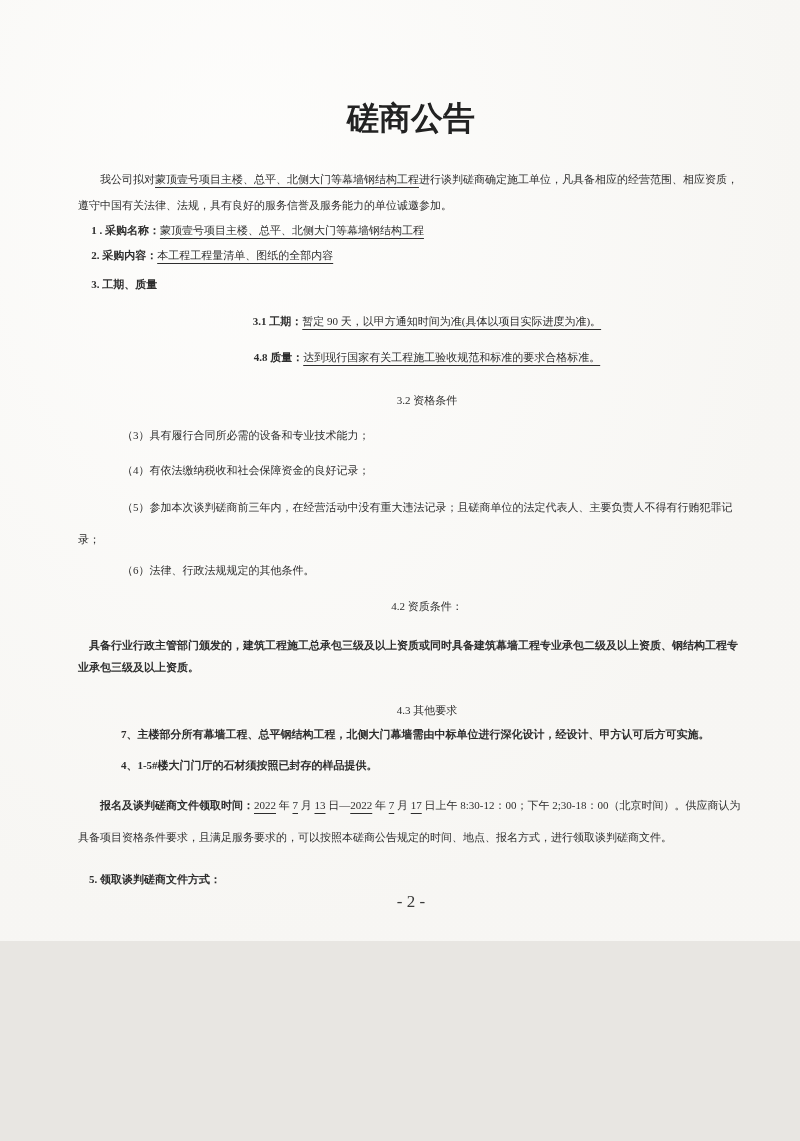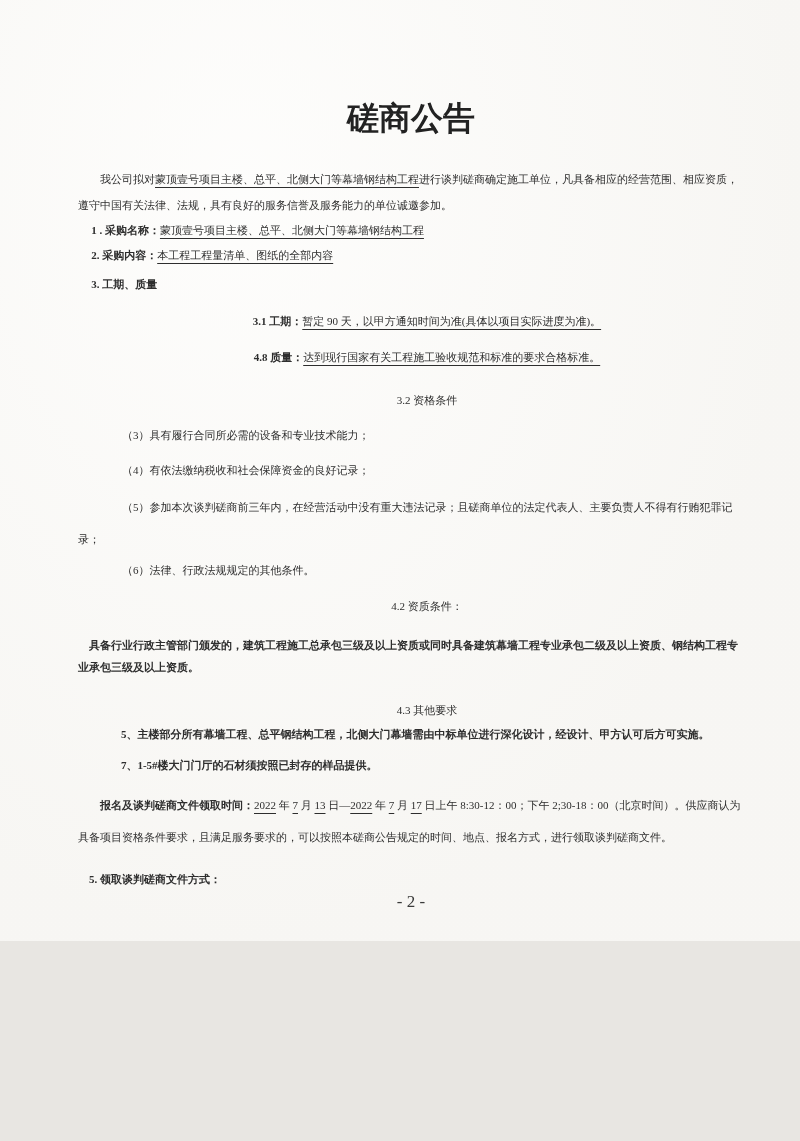--- a/index.html
+++ b/index.html
@@ -74,22 +74,22 @@
   <p class="p cond" style="margin-top:10px; line-height:25px;">（4）有依法缴纳税收和社会保障资金的良好记录；</p>
   <p class="p cond" style="margin-top:8px; line-height:32px;">（5）参加本次谈判磋商前三年内，在经营活动中没有重大违法记录；且磋商单位的法定代表人、主要负责人不得有行贿犯罪记录；</p>
   <p class="p cond" style="margin-top:3px; line-height:25px;">（6）法律、行政法规规定的其他条件。</p>
 
   <p class="p sub-item" style="margin-top:11px; line-height:25px;">4.2 资质条件：</p>
 
   <p class="p credential b" style="margin-top:15px;">具备行业行政主管部门颁发的，建筑工程施工总承包三级及以上资质或同时具备建筑幕墙工程专业承包二级及以上资质、钢结构工程专业承包三级及以上资质。</p>
 
   <p class="p sub-item" style="margin-top:20px; line-height:25px;">4.3 其他要求</p>
 
-  <p class="p other-req b" style="margin-top:0;">5、主楼部分所有幕墙工程、总平钢结构工程，北侧大门幕墙需由中标单位进行深化设计，经设计、甲方认可后方可实施。</p>
-  <p class="p other-req b" style="margin-top:8px;">7、1-5#楼大门门厅的石材须按照已封存的样品提供。</p>
+  <p class="p other-req b" style="margin-top:0;">7、主楼部分所有幕墙工程、总平钢结构工程，北侧大门幕墙需由中标单位进行深化设计，经设计、甲方认可后方可实施。</p>
+  <p class="p other-req b" style="margin-top:8px;">4、1-5#楼大门门厅的石材须按照已封存的样品提供。</p>
 
   <p class="p reg" style="margin-top:12px;"><span class="b">报名及谈判磋商文件领取时间：</span><span class="u">2022</span><span> 年 </span><span class="u">7</span><span> 月 </span><span class="u">13</span><span> 日—</span><span class="u">2022</span><span> 年 </span><span class="u">7</span><span> 月 </span><span class="u">17</span><span> 日上午 8:30-12：00；下午 2;30-18：00（北京时间）。供应商认为具备项目资格条件要求，且满足服务要求的，可以按照本磋商公告规定的时间、地点、报名方式，进行领取谈判磋商文件。</span></p>
 
   <p class="p b" style="margin-top:14px; margin-left:1em; line-height:25px;">5. 领取谈判磋商文件方式：</p>
 
   <p class="pagenum" style="margin-top:0;">- 2 -</p>
 
 </div>
 
 </body></html>

